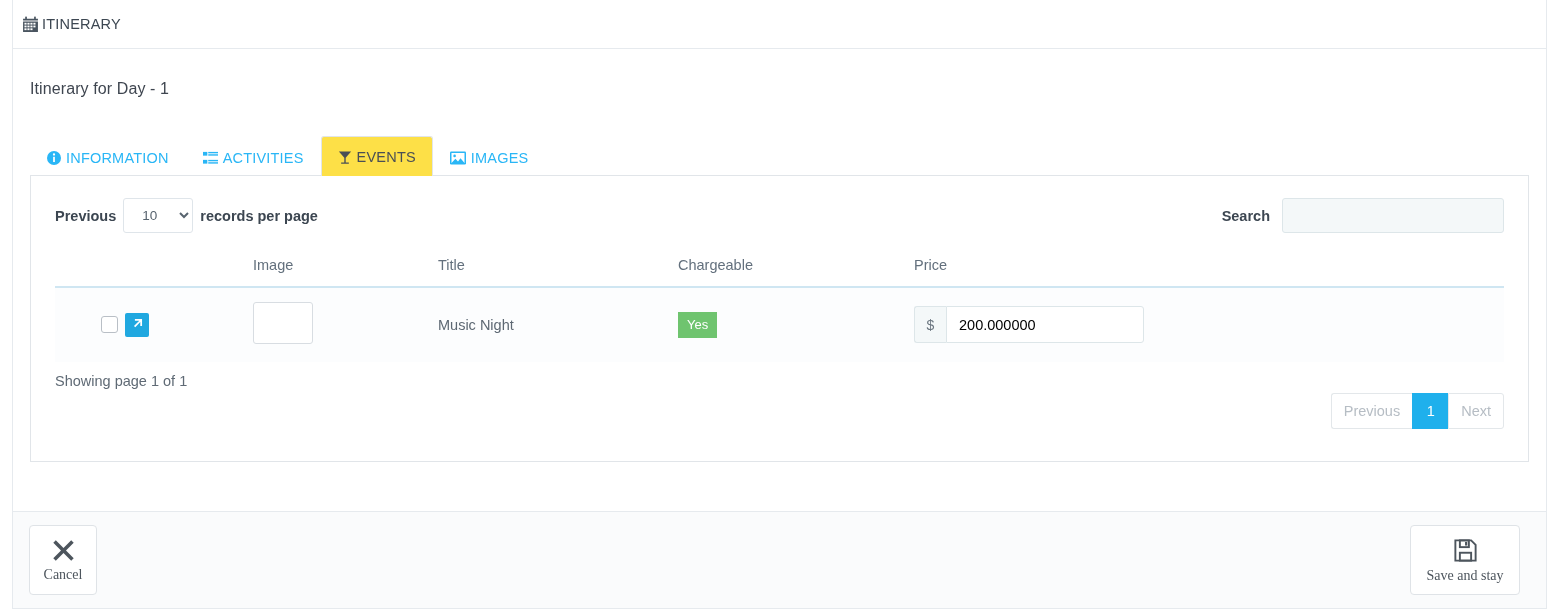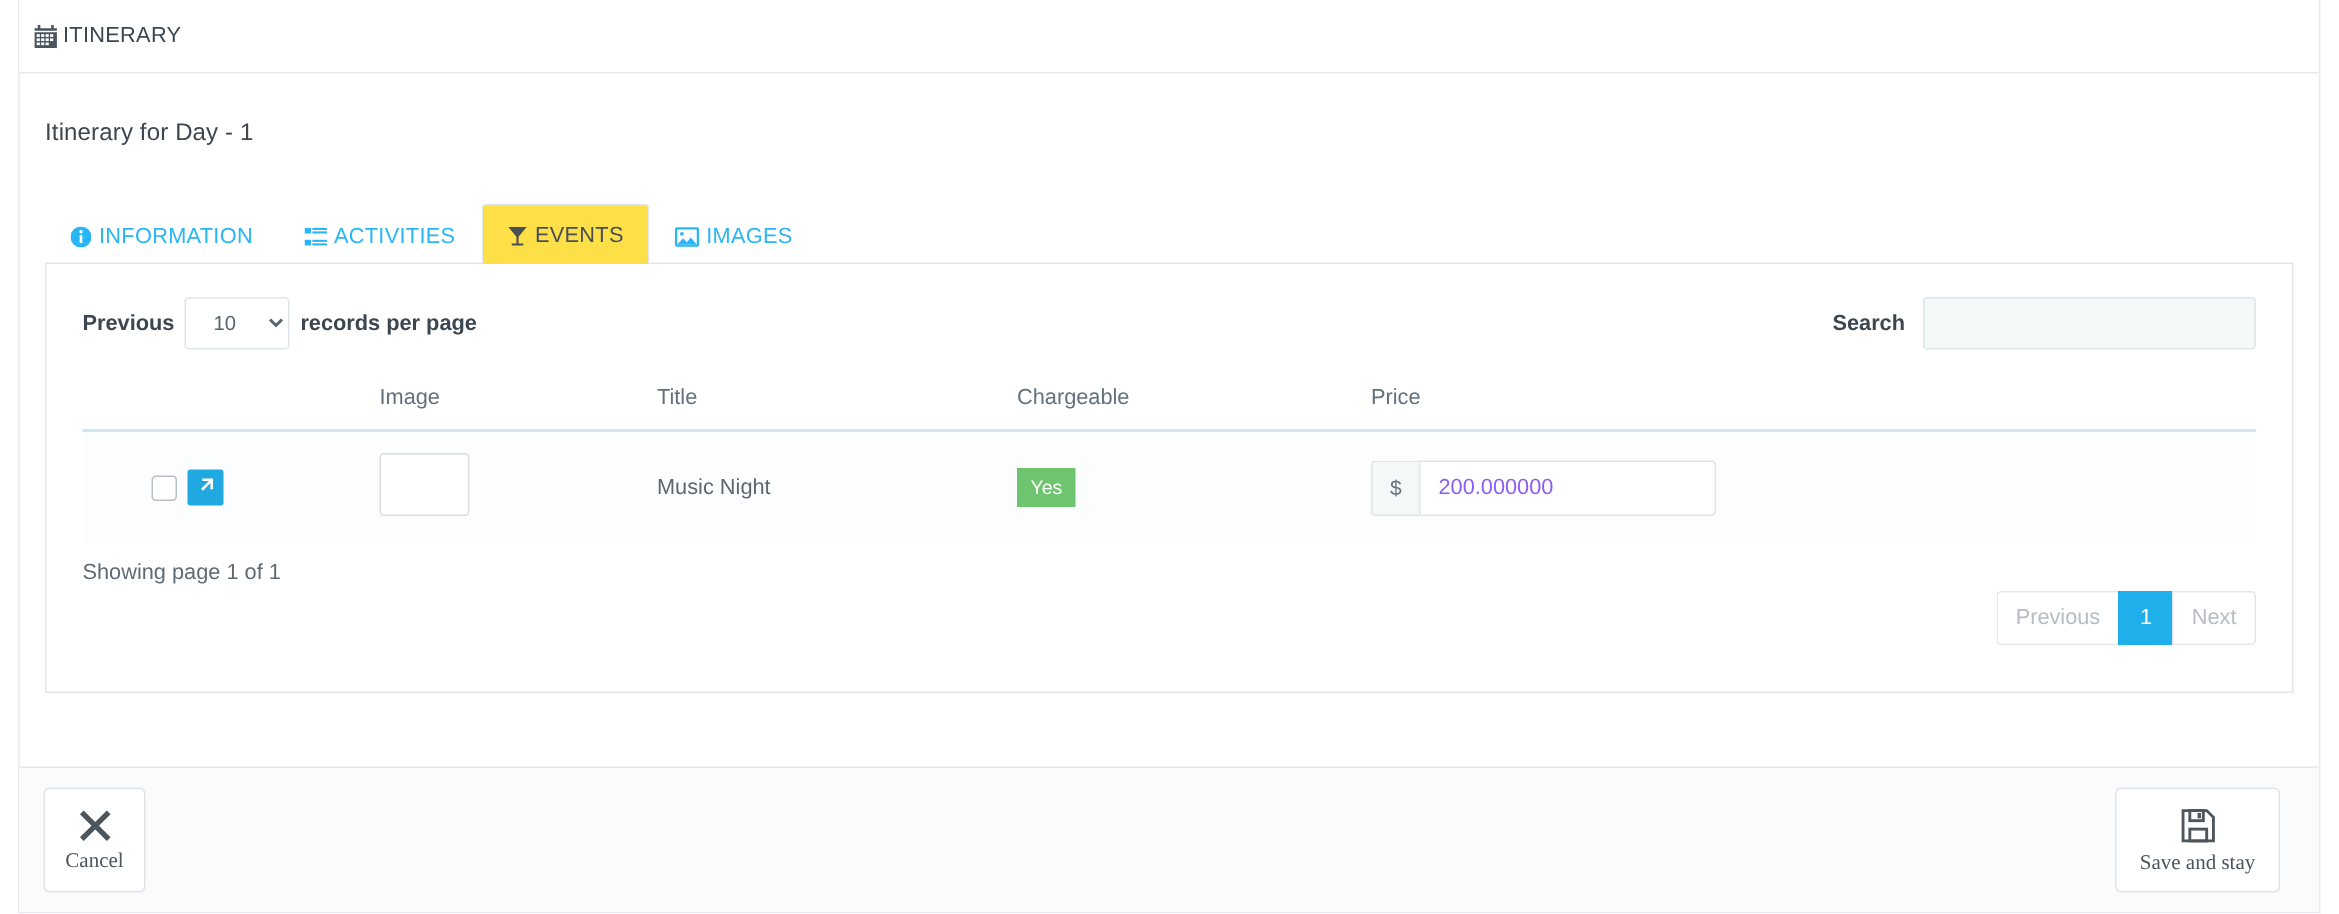--- a/index.html
+++ b/index.html
@@ -221,21 +221,21 @@
     display: flex; align-items: center; justify-content: center;
   }
   .ig-input {
     width: 198px; height: 37px;
     border: 1px solid #dde6e9;
     border-top-right-radius: 3px;
     border-bottom-right-radius: 3px;
     background: #ffffff;
     padding: 0 12px;
     font-size: 14.5px;
-    color: #8b5cf6;
+    color: #000000;
     font-family: "Liberation Sans", sans-serif;
   }
 
   
   .dt-bottom { display: flex; align-items: flex-start; justify-content: space-between; margin-top: 9px; }
   .dt-info { font-size: 14.5px; color: #5f6a75; padding-top: 2px; }
   .pagination { display: flex; margin-top: 22px; }
   .pg {
     min-width: 47px; height: 36px;
     border: 1px solid #e3e7ea;

